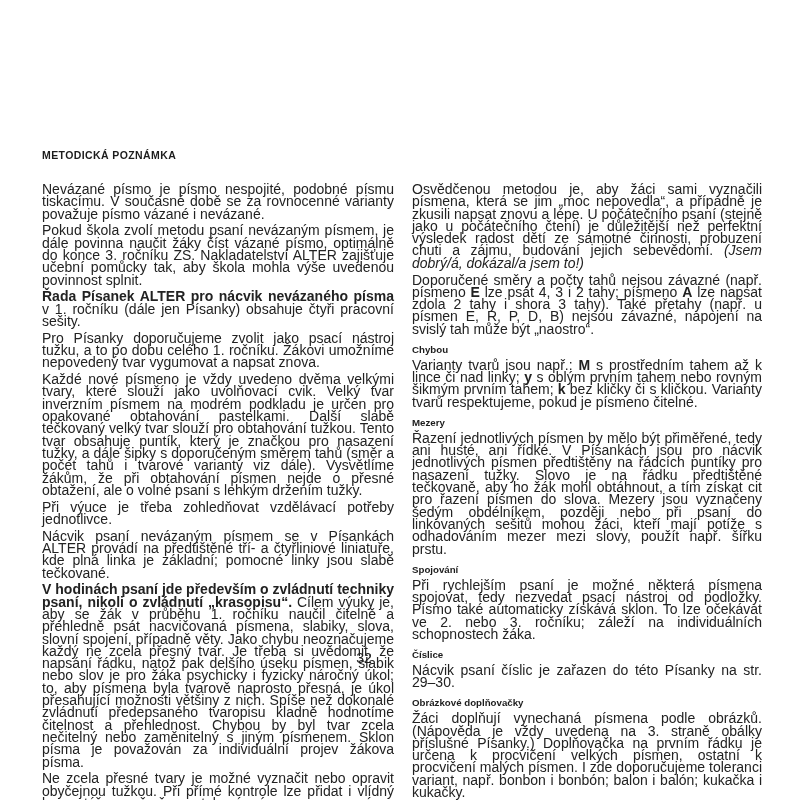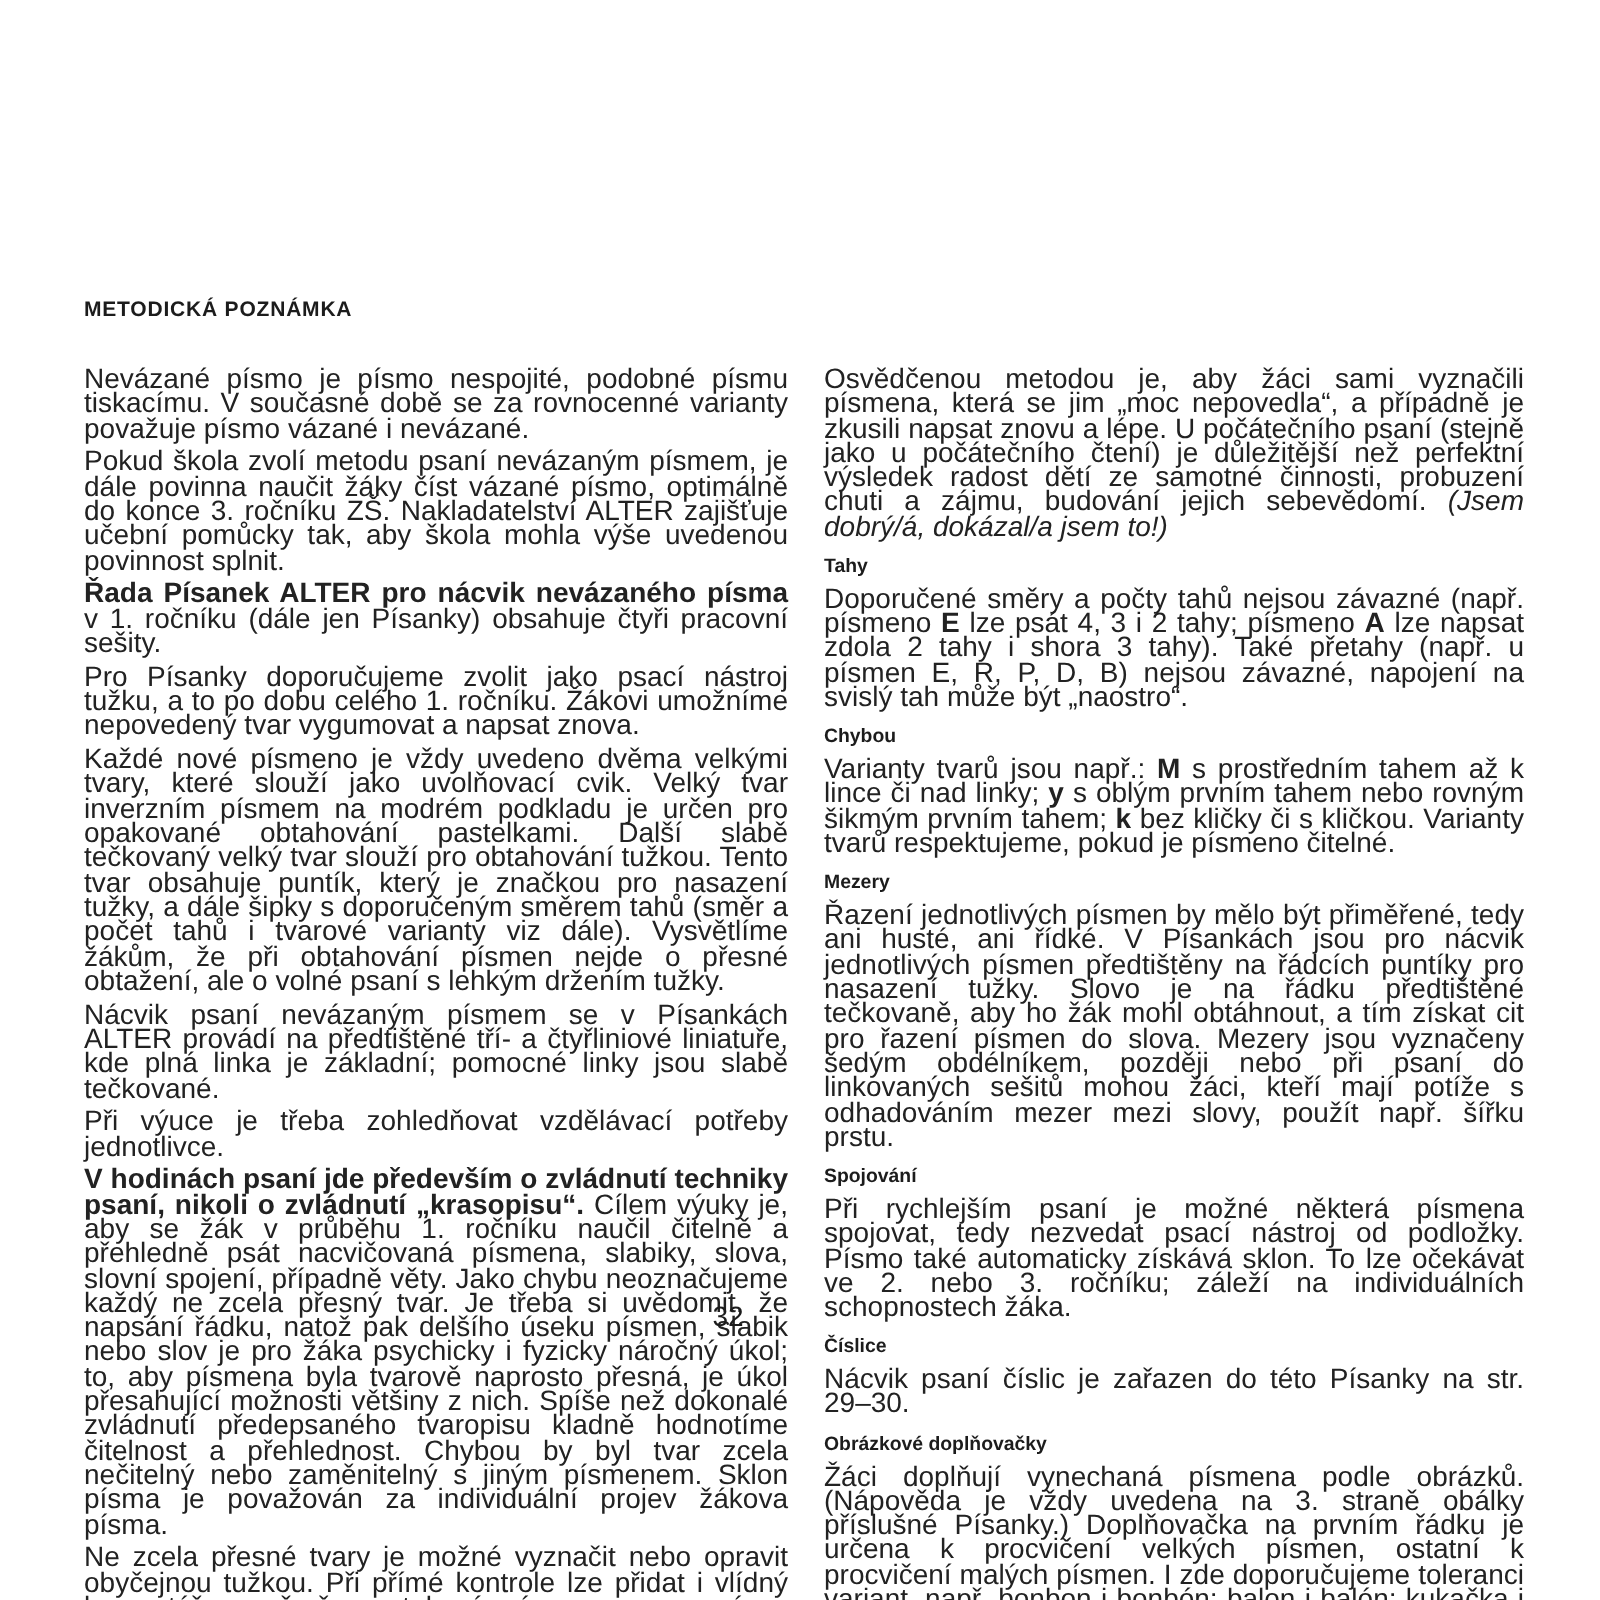--- a/index.html
+++ b/index.html
@@ -65,29 +65,28 @@
 
 <div class="page">
   <div class="page-title">METODICKÁ POZNÁMKA</div>
 
   <div class="col col-left">
       <p class="para"><span>Nevázané písmo je písmo nespojité, podobné písmu tiskacímu. V současné době se za rovnocenné varianty považuje písmo vázané i nevázané.</span></p>
       <p class="para"><span>Pokud škola zvolí metodu psaní nevázaným písmem, je dále povinna naučit žáky číst vázané písmo, optimálně do konce 3. ročníku ZŠ. Nakladatelství ALTER zajišťuje učební pomůcky tak, aby škola mohla výše uvedenou povinnost splnit.</span></p>
       <p class="para"><span class="b">Řada Písanek ALTER pro nácvik nevázaného písma</span><span> v 1. ročníku (dále jen Písanky) obsahuje čtyři pracovní sešity.</span></p>
       <p class="para"><span>Pro Písanky doporučujeme zvolit jako psací nástroj tužku, a to po dobu celého 1. ročníku. Žákovi umožníme nepovedený tvar vygumovat a napsat znova.</span></p>
       <p class="para"><span>Každé nové písmeno je vždy uvedeno dvěma velkými tvary, které slouží jako uvolňovací cvik. Velký tvar inverzním písmem na modrém podkladu je určen pro opakované obtahování pastelkami. Další slabě tečkovaný velký tvar slouží pro obtahování tužkou. Tento tvar obsahuje puntík, který je značkou pro nasazení tužky, a dále šipky s doporučeným směrem tahů (směr a počet tahů i tvarové varianty viz dále). Vysvětlíme žákům, že při obtahování písmen nejde o přesné obtažení, ale o volné psaní s lehkým držením tužky.</span></p>
+      <p class="para"><span>Při výuce je třeba zohledňovat vzdělávací potřeby jednotlivce.</span></p>
       <p class="para"><span>Nácvik psaní nevázaným písmem se v Písankách ALTER provádí na předtištěné tří- a čtyřliniové liniatuře, kde plná linka je základní; pomocné linky jsou slabě tečkované.</span></p>
-      <p class="para"><span>Při výuce je třeba zohledňovat vzdělávací potřeby jednotlivce.</span></p>
       <p class="para"><span class="b">V hodinách psaní jde především o zvládnutí techniky psaní, nikoli o zvládnutí „krasopisu“.</span><span> Cílem výuky je, aby se žák v průběhu 1. ročníku naučil čitelně a přehledně psát nacvičovaná písmena, slabiky, slova, slovní spojení, případně věty. Jako chybu neoznačujeme každý ne zcela přesný tvar. Je třeba si uvědomit, že napsání řádku, natož pak delšího úseku písmen, slabik nebo slov je pro žáka psychicky i fyzicky náročný úkol; to, aby písmena byla tvarově naprosto přesná, je úkol přesahující možnosti většiny z nich. Spíše než dokonalé zvládnutí předepsaného tvaropisu kladně hodnotíme čitelnost a přehlednost. Chybou by byl tvar zcela nečitelný nebo zaměnitelný s jiným písmenem. Sklon písma je považován za individuální projev žákova písma.</span></p>
       <p class="para"><span>Ne zcela přesné tvary je možné vyznačit nebo opravit obyčejnou tužkou. Při přímé kontrole lze přidat i vlídný komentář, v němž na taková písmena upozorníme. Nehledáme drobné nepřesnosti a nevyzdvihujeme to, co se žákům nepovedlo (tzv. chyby), ale především </span><span class="b">zjišťujeme, oceňujeme a hodnotíme vše, co se jim podařilo</span><span>.</span></p>
     </div>
 
   <div class="col col-right">
       <p class="para"><span>Osvědčenou metodou je, aby žáci sami vyznačili písmena, která se jim „moc nepovedla“, a případně je zkusili napsat znovu a lépe. U počátečního psaní (stejně jako u počátečního čtení) je důležitější než perfektní výsledek radost dětí ze samotné činnosti, probuzení chuti a zájmu, budování jejich sebevědomí. </span><span class="i">(Jsem dobrý/á, dokázal/a jsem to!)</span></p>
-      <h3 class="subhead">Tahy</h3>
       <p class="para"><span>Doporučené směry a počty tahů nejsou závazné (např. písmeno </span><span class="b">E</span><span> lze psát 4, 3 i 2 tahy; písmeno </span><span class="b">A</span><span> lze napsat zdola 2 tahy i shora 3 tahy). Také přetahy (např. u písmen E, R, P, D, B) nejsou závazné, napojení na svislý tah může být „naostro“.</span></p>
       <h3 class="subhead">Chybou</h3>
       <p class="para"><span>Varianty tvarů jsou např.: </span><span class="b">M</span><span> s prostředním tahem až k lince či nad linky; </span><span class="b">y</span><span> s oblým prvním tahem nebo rovným šikmým prvním tahem; </span><span class="b">k</span><span> bez kličky či s kličkou. Varianty tvarů respektujeme, pokud je písmeno čitelné.</span></p>
       <h3 class="subhead">Mezery</h3>
       <p class="para"><span>Řazení jednotlivých písmen by mělo být přiměřené, tedy ani husté, ani řídké. V Písankách jsou pro nácvik jednotlivých písmen předtištěny na řádcích puntíky pro nasazení tužky. Slovo je na řádku předtištěné tečkovaně, aby ho žák mohl obtáhnout, a tím získat cit pro řazení písmen do slova. Mezery jsou vyznačeny šedým obdélníkem, později nebo při psaní do linkovaných sešitů mohou žáci, kteří mají potíže s odhadováním mezer mezi slovy, použít např. šířku prstu.</span></p>
       <h3 class="subhead">Spojování</h3>
       <p class="para"><span>Při rychlejším psaní je možné některá písmena spojovat, tedy nezvedat psací nástroj od podložky. Písmo také automaticky získává sklon. To lze očekávat ve 2. nebo 3. ročníku; záleží na individuálních schopnostech žáka.</span></p>
       <h3 class="subhead">Číslice</h3>
       <p class="para"><span>Nácvik psaní číslic je zařazen do této Písanky na str. 29–30.</span></p>
       <h3 class="subhead">Obrázkové doplňovačky</h3>

